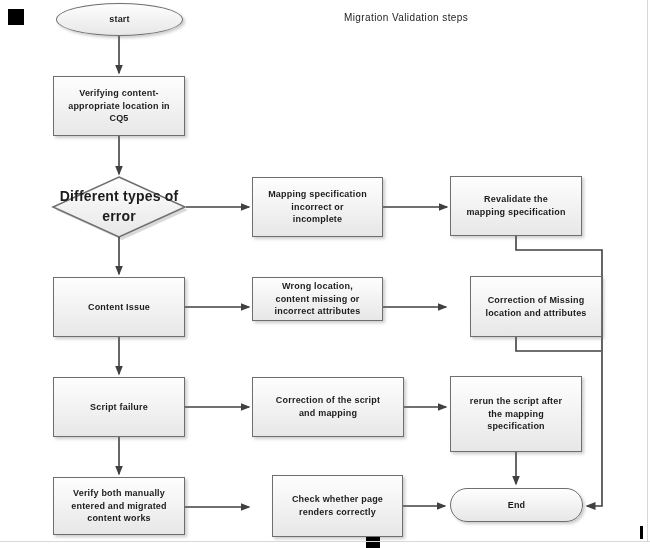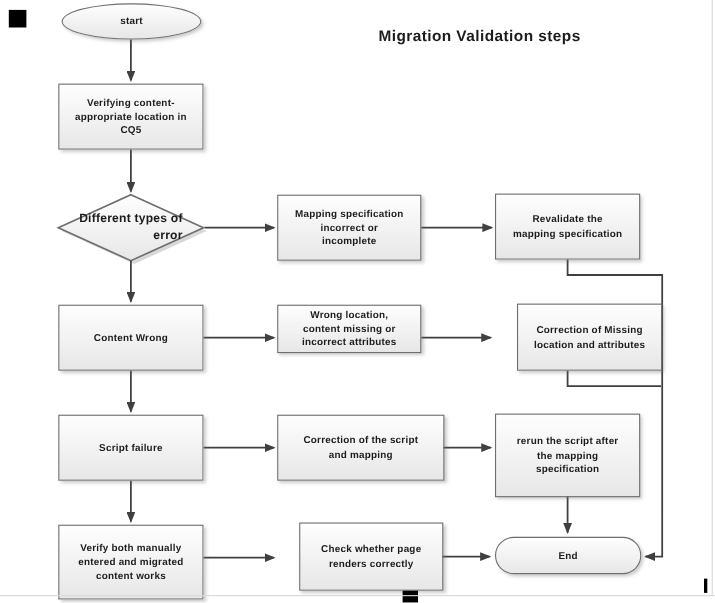--- a/index.html
+++ b/index.html
@@ -1,38 +1,38 @@
 <!DOCTYPE html>
 <html><head>
 <meta charset="utf-8">
 <style>
   html,body{margin:0;padding:0;background:#ffffff;}
   .canvas{
     position:relative;width:650px;height:548px;background:#ffffff;overflow:hidden;
     font-family:"Liberation Sans",sans-serif;
   }
   .title{
-    position:absolute;left:344px;top:24px;font-size:14px;font-weight:bold;
+    position:absolute;left:344px;top:12px;font-size:10px;font-weight:normal;
     letter-spacing:.4px;color:#1c1c1c;white-space:nowrap;
   }
   svg.wires{position:absolute;left:0;top:0;width:650px;height:548px;}
   .node{
     position:absolute;display:flex;align-items:center;justify-content:center;
     text-align:center;box-sizing:border-box;padding:2px 4px;
     background:linear-gradient(#fefefe,#e7e7e7);
     border:1.5px solid #6e6e6e;
     box-shadow:2px 2px 3px rgba(110,110,110,.35);
     font-size:9px;font-weight:bold;color:#1c1c1c;letter-spacing:.2px;
     line-height:1.4;white-space:pre-line;
   }
   .ellipse{border-radius:50%;}
   .stadium{border-radius:17px;}
   .decision-label{
     position:absolute;display:flex;align-items:center;justify-content:center;
-    text-align:right;font-size:11px;font-weight:bold;color:#1c1c1c;
+    text-align:center;font-size:14px;font-weight:bold;color:#1c1c1c;
     letter-spacing:.2px;line-height:1.4;white-space:pre-line;
   }
   .mark{position:absolute;background:#000;}
   .edge-line{position:absolute;background:#d8d8d8;}
 </style>
 </head>
 <body>
 
 <div class="canvas">
 
@@ -81,39 +81,39 @@
   <div class="decision-label" style="left:58px;top:182px;width:122px;height:50px;">Different types of
 error</div>
 
   <div class="node" style="left:252px;top:177px;width:131px;height:60px;">Mapping specification
 incorrect or
 incomplete</div>
 
   <div class="node" style="left:450px;top:176px;width:132px;height:60px;">Revalidate the
 mapping specification</div>
 
-  <div class="node" style="left:53px;top:277px;width:132px;height:60px;">Content Wrong</div>
+  <div class="node" style="left:53px;top:277px;width:132px;height:60px;">Content Issue</div>
 
   <div class="node" style="left:252px;top:277px;width:131px;height:44px;">Wrong location,
 content missing or
 incorrect attributes</div>
 
   <div class="node" style="left:450px;top:276px;width:132px;height:61px;margin-left:20px;">Correction of Missing
 location and attributes</div>
 
   <div class="node" style="left:53px;top:377px;width:132px;height:60px;">Script failure</div>
 
   <div class="node" style="left:252px;top:377px;width:152px;height:60px;">Correction of the script
 and mapping</div>
 
   <div class="node" style="left:450px;top:376px;width:132px;height:76px;">rerun the script after
 the mapping
 specification</div>
 
-  <div class="node" style="left:53px;top:477px;width:132px;height:68px;">Verify both manually
+  <div class="node" style="left:53px;top:477px;width:132px;height:58px;">Verify both manually
 entered and migrated
 content works</div>
 
   <div class="node" style="left:252px;top:475px;width:131px;height:62px;margin-left:20px;">Check whether page
 renders correctly</div>
 
   <div class="node stadium" style="left:450px;top:488px;width:133px;height:34px;">End</div>
 
   <div class="mark" style="left:8px;top:9px;width:16px;height:16px;"></div>
   <div class="mark" style="left:366px;top:537px;width:14px;height:11px;"></div>

